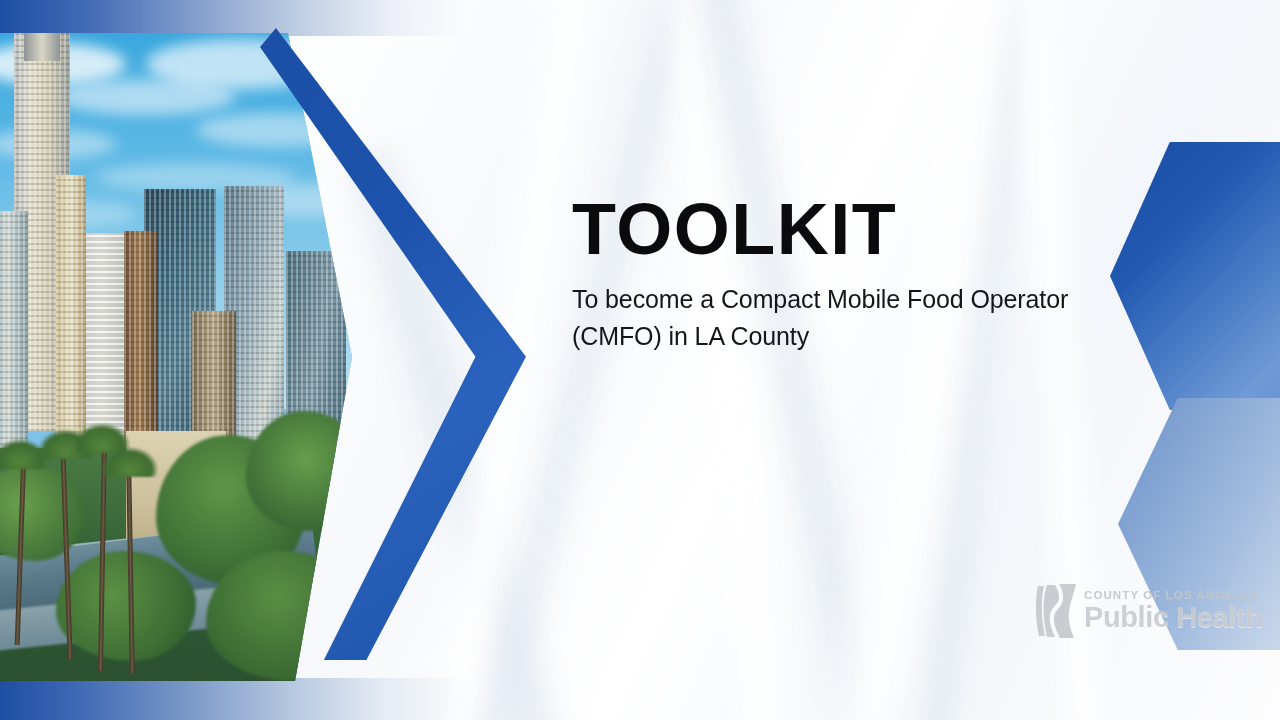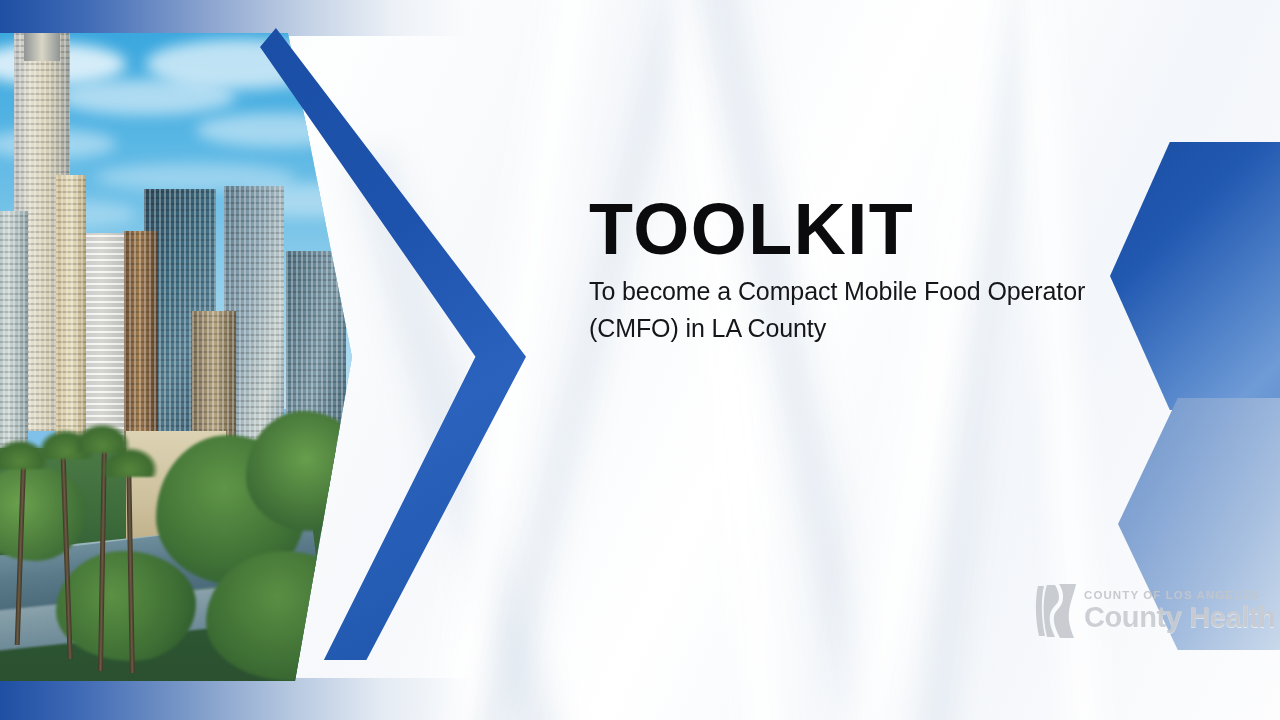--- a/index.html
+++ b/index.html
@@ -164,32 +164,32 @@
     background:linear-gradient(135deg, #1a4da3 0%, #2158b0 30%, #4e80c8 58%, #6f9bd6 78%, #5a8bcd 100%);
   }
   .hex-light {
     position:absolute; left:1118px; top:398px; width:230px; height:252px;
     clip-path:polygon(26% 0%, 100% 0%, 100% 100%, 26% 100%, 0% 50%);
     background:linear-gradient(120deg, #6d94ca 0%, #86a6d4 26%, #a8c0e0 56%, #c7d7ea 80%, #dde7f3 100%);
   }
 
   
   .text-block {
-    position:absolute; left:589px; top:193px; width:540px;
+    position:absolute; left:572px; top:193px; width:540px;
   }
   .title {
     font-family:"Liberation Sans", sans-serif;
     font-size:72px;
     font-weight:700;
     letter-spacing:1.5px;
     line-height:1.0;
     color:#0b0b0d;
   }
   .subtitle {
-    margin-top:8px;
+    margin-top:16px;
     font-family:"Liberation Sans", sans-serif;
     font-size:25px;
     font-weight:400;
     line-height:1.48;
     color:#15161a;
     letter-spacing:-.1px;
     max-width:500px;
   }
   .howto {
     position:absolute; left:12px; top:148px;
@@ -334,17 +334,17 @@
   <div class="logo">
     <svg class="logo-mark" viewBox="0 0 44 58">
       <g fill="#c6c9ce">
         <path d="M4 4 C1 16 1 36 5 54 L11 54 C7 36 7 16 10 4 Z"></path>
         <path d="M13 3 C9 14 8 34 13 55 L21 55 C17 46 15 40 16 33 C17 27 21 24 24 20 C26 16 25 9 21 3 Z"></path>
         <path d="M25 2 C29 8 30 15 28 21 C26 26 21 29 20 34 C19 41 22 48 26 56 L40 56 C36 46 34 38 35 30 C36 20 40 12 42 2 Z"></path>
       </g>
     </svg>
     <div class="logo-text">
       <div class="logo-line1">County of Los Angeles</div>
-      <div class="logo-line2">County Health</div>
+      <div class="logo-line2">Public Health</div>
     </div>
   </div>
 
 </div>
 
 </body></html>

